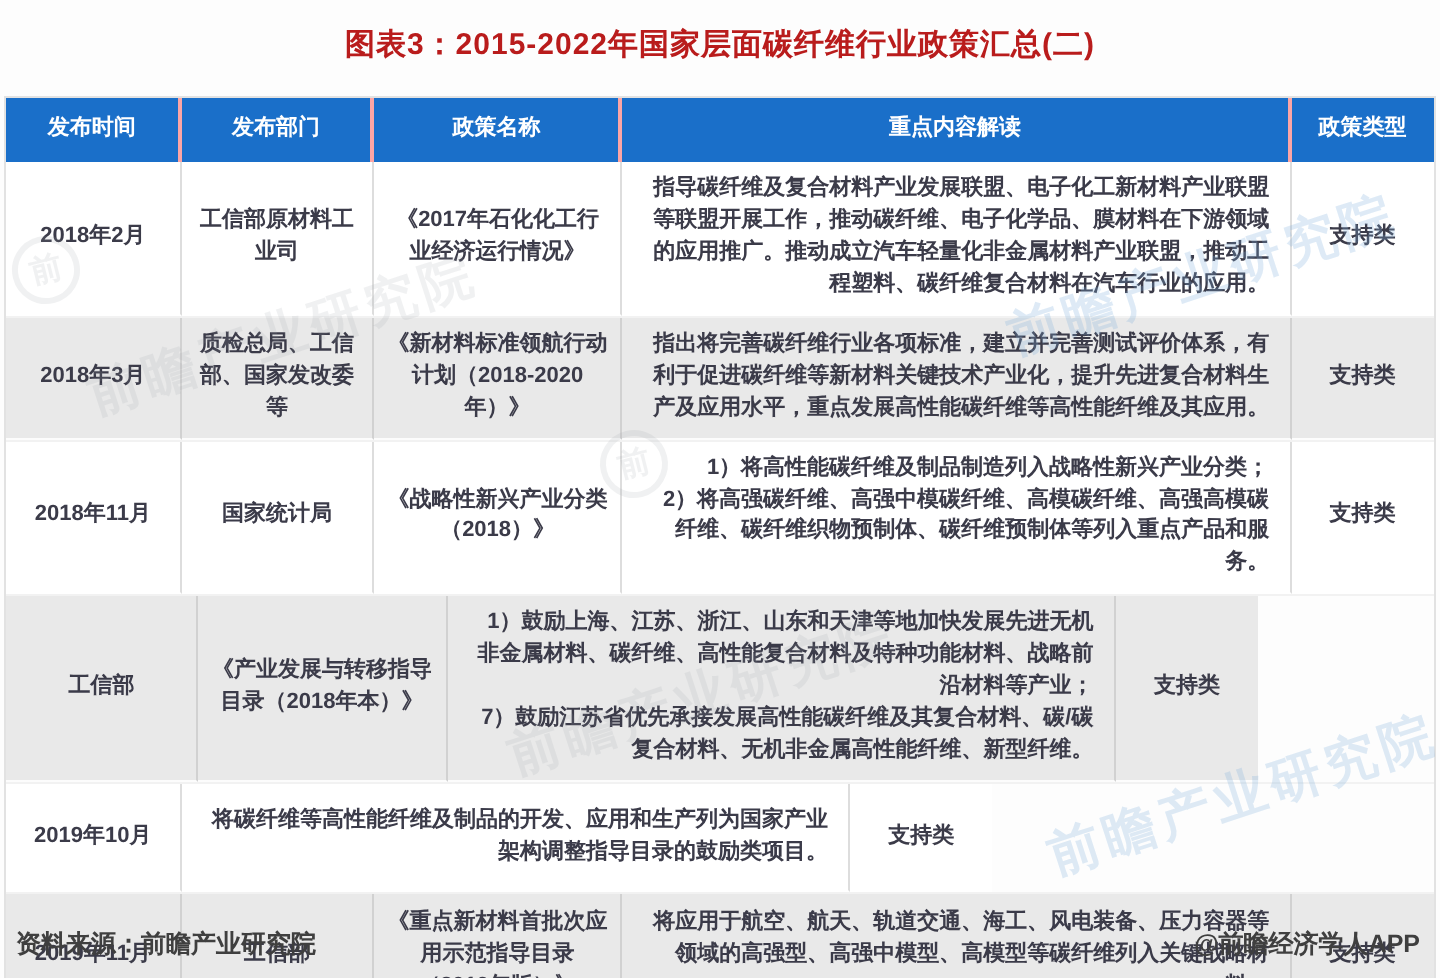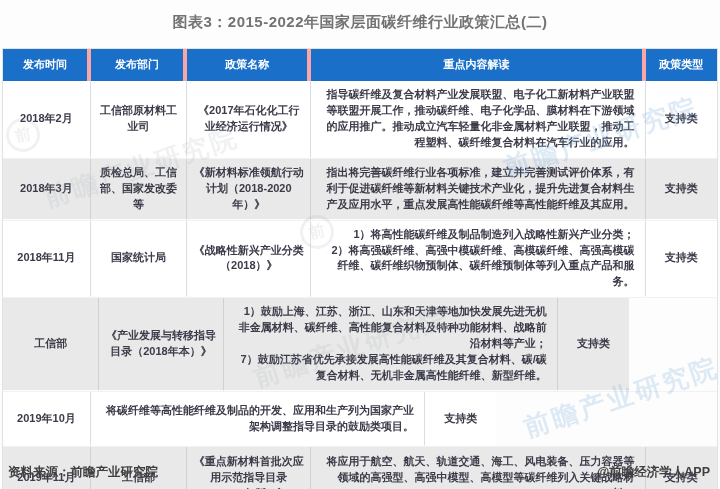--- a/index.html
+++ b/index.html
@@ -9,21 +9,21 @@
     font-family: "Liberation Sans", "DejaVu Sans", sans-serif;
     overflow: hidden;
     position: relative;
   }
   .page { position: relative; width: 720px; height: 489px; }
 
   .title {
     text-align: center;
     font-size: 15px;
     font-weight: bold;
-    color: #737373;
+    color: #b91c1c;
     padding-top: 13px;
     letter-spacing: 0.5px;
   }
 
   .table-wrap {
     position: absolute;
     left: 2px; right: 2px; top: 48px;
     border: 1px solid #e2e2e2;
   }
   .trow { display: flex; width: 100%; }
@@ -45,21 +45,21 @@
   .c4 { width: 46.8%; justify-content: flex-start; text-align: right; white-space: pre-line; padding: 6px 10px; }
   .c5 { width: 10%; }
 
   .thead .cell {
     background: #1a6fc9;
     color: #ffffff;
     font-size: 11px;
     font-weight: bold;
     height: 32px;
     padding: 2px 4px;
-    border-right: 4px solid #fca5a5;
+    border-right: 2px solid #fca5a5;
     border-bottom: none;
   }
   .thead .cell:last-child { border-right: none; }
 
   .tbody .trow:nth-child(odd) .cell { background: #ffffff; }
   .tbody .trow:nth-child(even) .cell { background: #e9e9e9; }
   .tbody .trow { border-bottom: 1px solid #f2f2f2; }
   .tbody .trow:last-child { border-bottom: none; }
 
   .r1 { min-height: 62px; }

